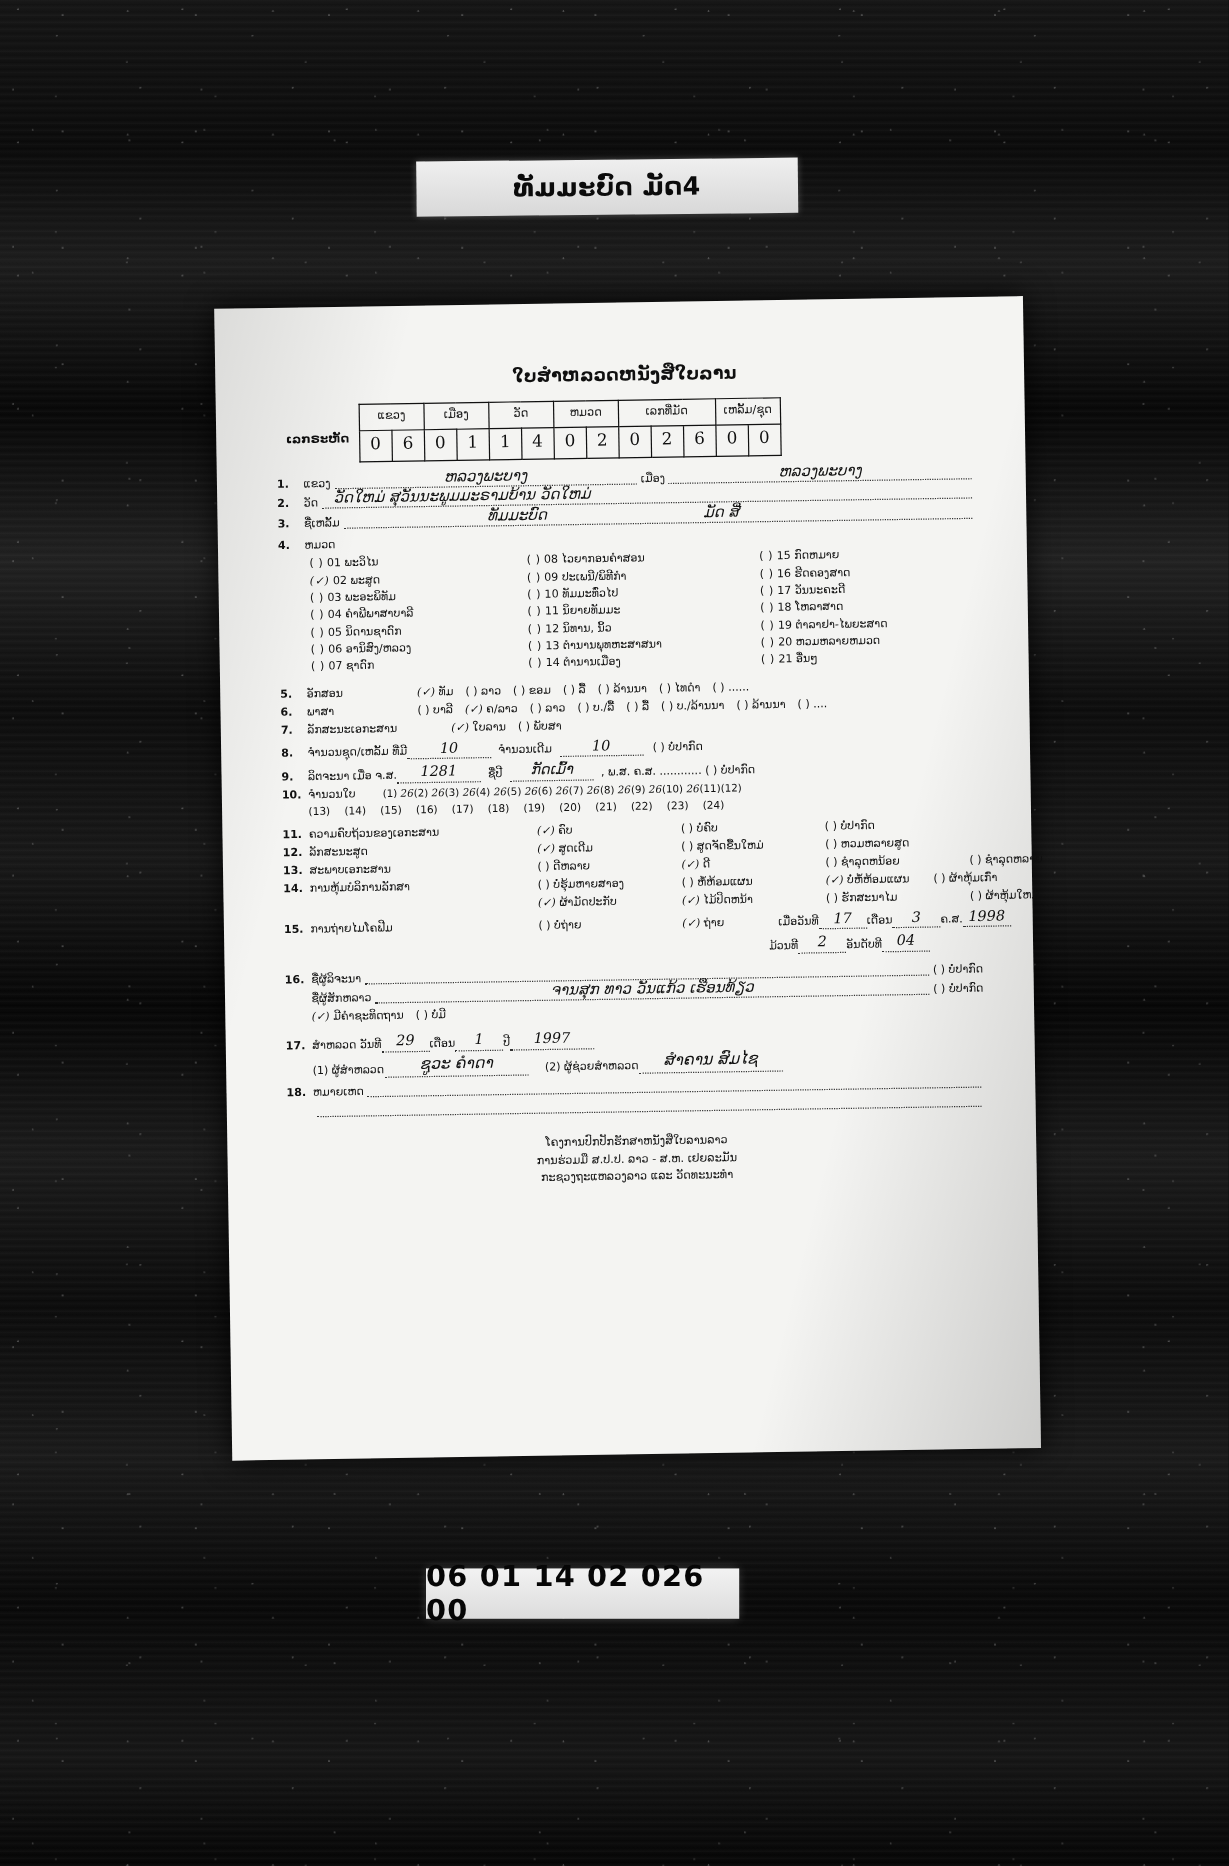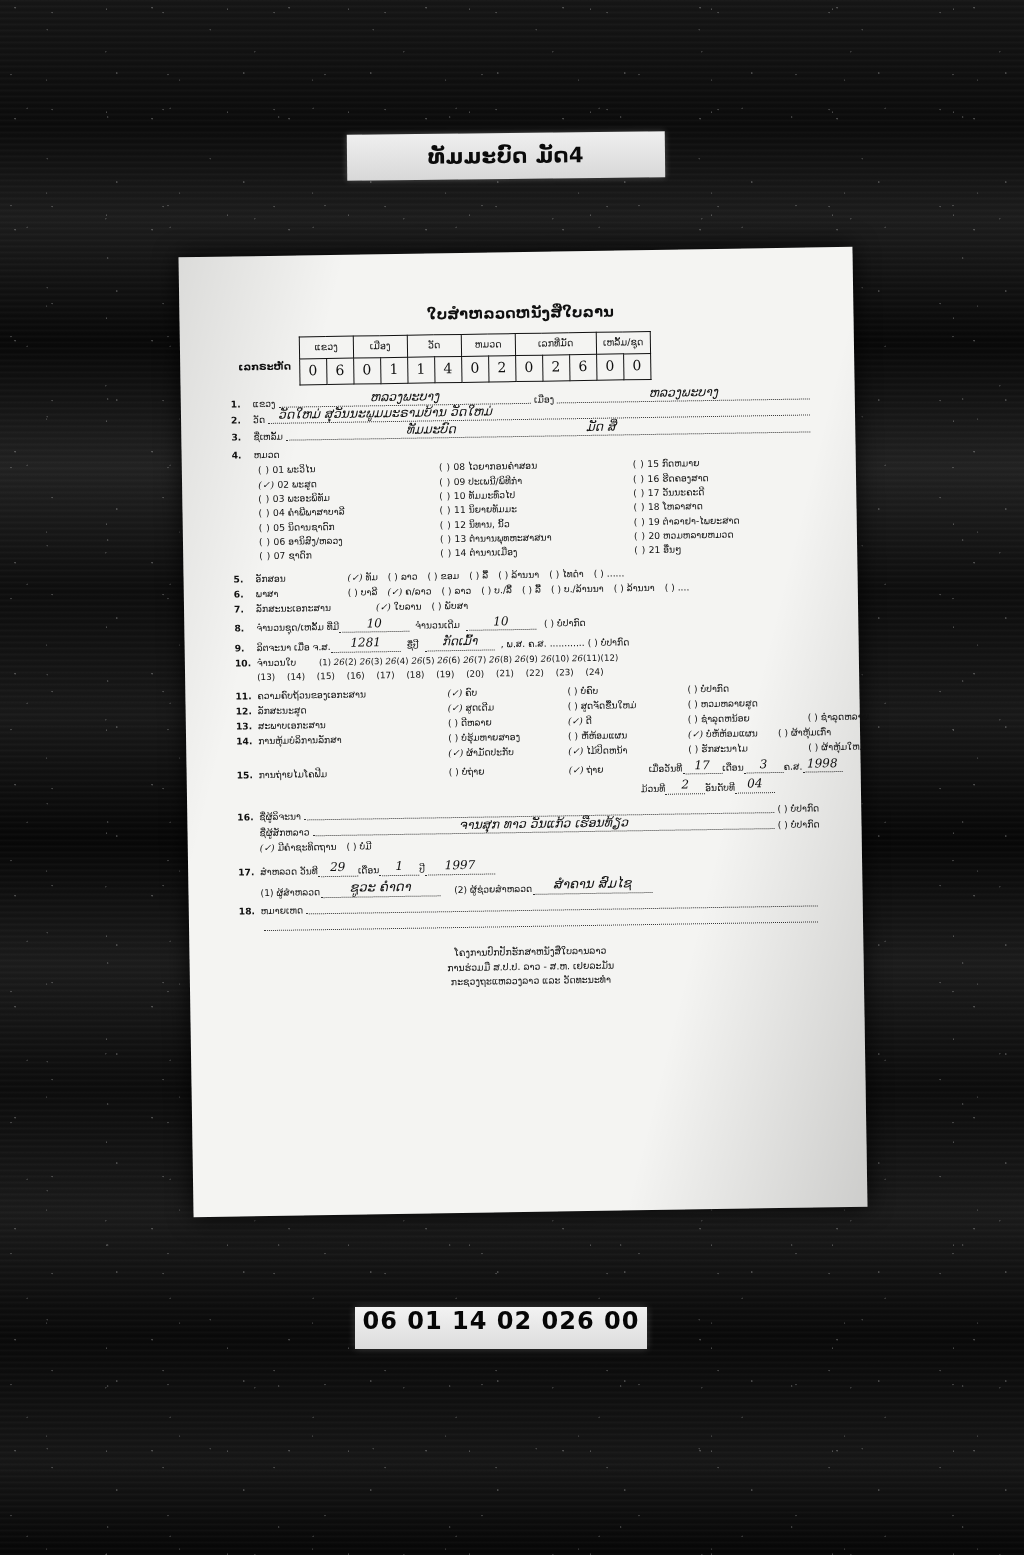--- a/index.html
+++ b/index.html
@@ -32,24 +32,24 @@
 
   
   #top-label{position:absolute;left:347px;top:133px;width:318px;height:46px;
      background:linear-gradient(180deg,#efefef,#d8d8d8);
      box-shadow:0 0 6px rgba(255,255,255,.25);
      transform:rotate(-0.6deg);
      display:flex;align-items:center;justify-content:center;}
   #top-label span{font-size:21px;font-weight:bold;color:#0b0b0b;letter-spacing:.5px;}
 
   
-  #bottom-label{position:absolute;left:355px;top:1307px;width:292px;height:42px;
+  #bottom-label{position:absolute;left:355px;top:1307px;width:261px;height:42px;
      background:linear-gradient(180deg,#f2f2f2,#dcdcdc);
      box-shadow:0 0 8px rgba(255,255,255,.2);
-     display:flex;align-items:flex-start;justify-content:center;}
+     display:flex;align-items:center;justify-content:center;}
   #bottom-label span{font-size:24px;font-weight:bold;color:#060606;letter-spacing:1px;}
 
   
   #sheet{position:absolute;left:186px;top:252px;width:674px;height:960px;
      background:#f4f4f2;
      transform:rotate(-0.9deg);
      box-shadow:0 0 24px rgba(0,0,0,.85), 0 0 3px rgba(255,255,255,.2) inset;
      color:#101010;
      font-size:9.2px;line-height:1.28;
      padding:0;}

